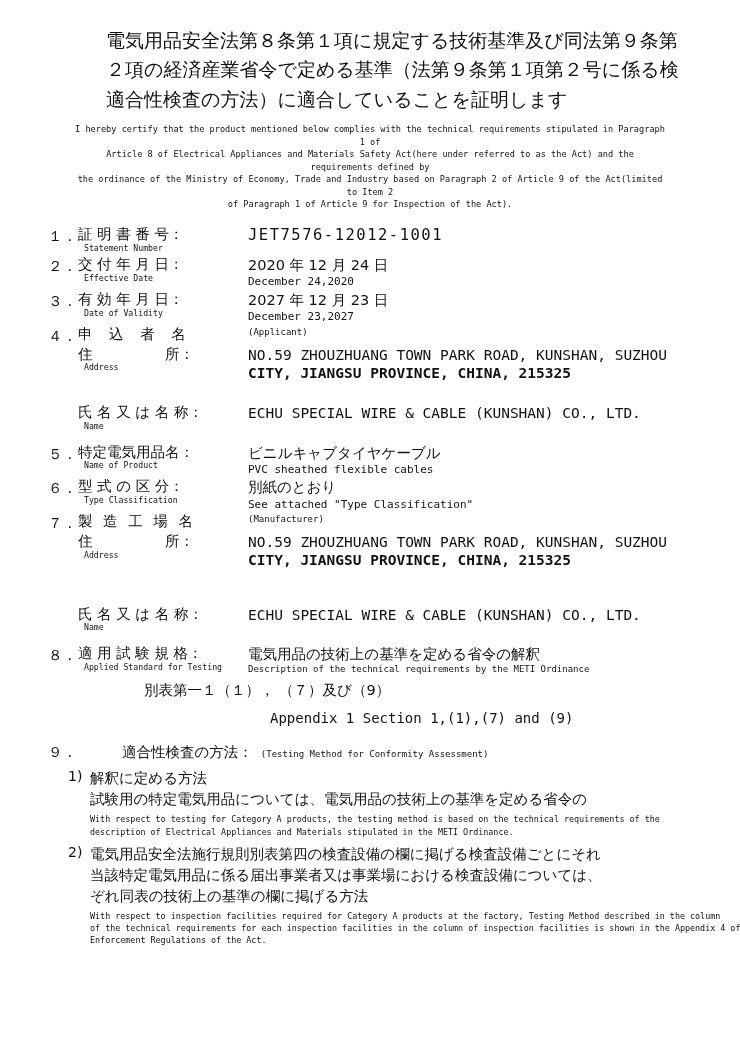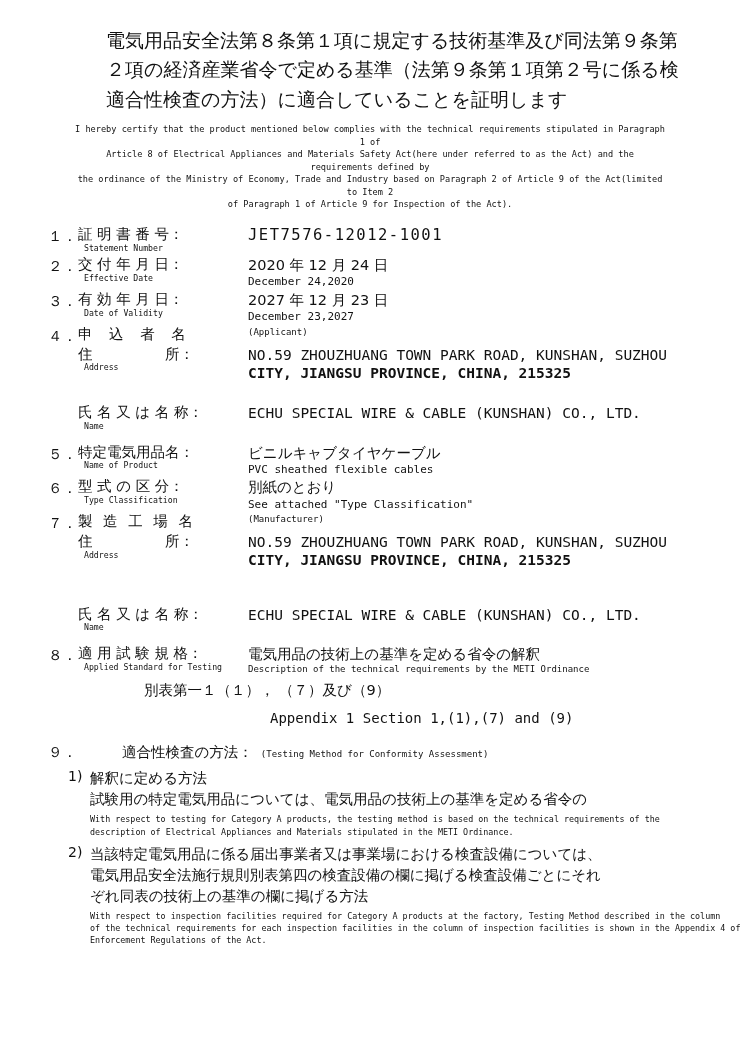--- a/index.html
+++ b/index.html
@@ -364,22 +364,22 @@
       </div>
       <div class="item-en">
         <div>With respect to testing for Category A products, the testing method is based on the technical requirements of the</div>
         <div>description of Electrical Appliances and Materials stipulated in the METI Ordinance.</div>
       </div>
     </div>
 
     <div class="item">
       <div class="marker">2)</div>
       <div class="item-ja">
+        <div>電気用品安全法施行規則別表第四の検査設備の欄に掲げる検査設備ごとにそれ</div>
         <div>当該特定電気用品に係る届出事業者又は事業場における検査設備については、</div>
-        <div>電気用品安全法施行規則別表第四の検査設備の欄に掲げる検査設備ごとにそれ</div>
         <div>ぞれ同表の技術上の基準の欄に掲げる方法</div>
       </div>
       <div class="item-en">
         <div>With respect to inspection facilities required for Category A products at the factory, Testing Method described in the column</div>
         <div>of the technical requirements for each inspection facilities in the column of inspection facilities is shown in the Appendix 4 of</div>
         <div>Enforcement Regulations of the Act.</div>
       </div>
     </div>
 
   </div>

